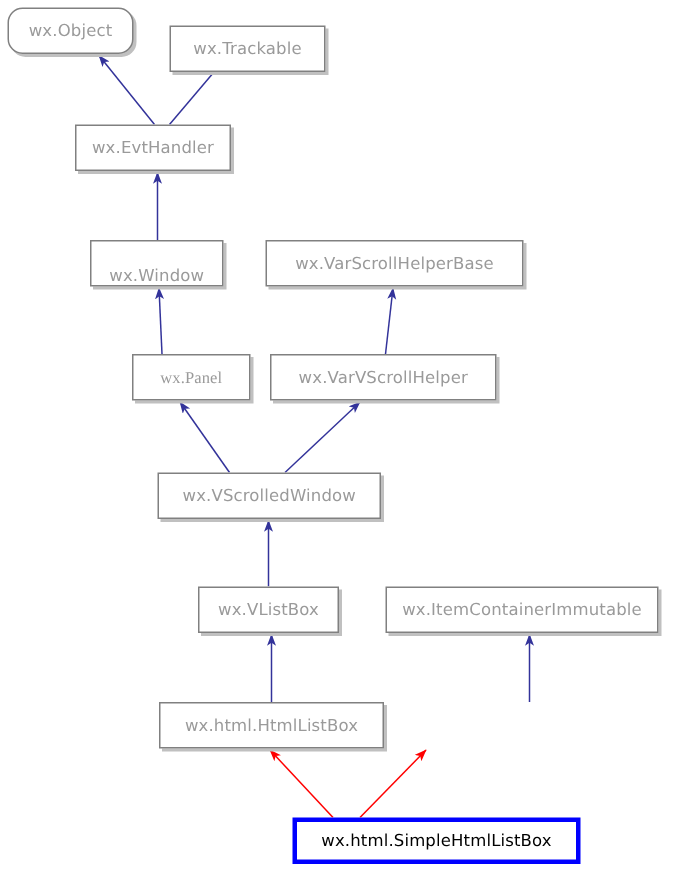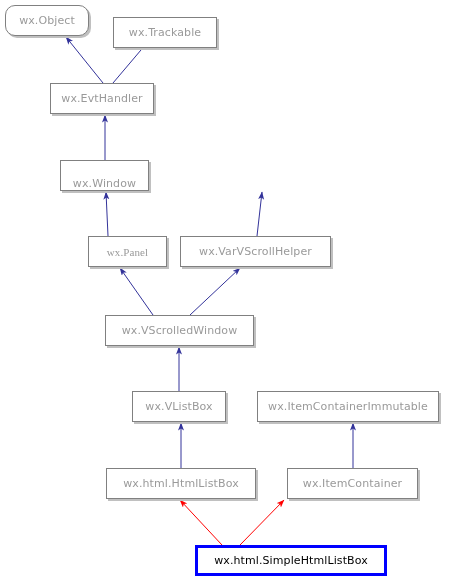--- a/index.html
+++ b/index.html
@@ -76,37 +76,37 @@
     </div>
     <div class="node" style="left: 113px; top: 5px; width: 104px; height: 31px; margin-top: 12px;">
       <span>wx.Trackable</span>
     </div>
     <div class="node" style="left: 50px; top: 83px; width: 104px; height: 31px;">
       <span>wx.EvtHandler</span>
     </div>
     <div class="node" style="left: 60px; top: 160px; width: 89px; height: 31px; align-items: flex-end;">
       <span>wx.Window</span>
     </div>
+    <div class="node" style="left: 177px; top: 160px; width: 172px; height: 31px;">
+      <span>wx.VarScrollHelperBase</span>
+    </div>
     <div class="node" style="left: 88px; top: 236px; width: 79px; height: 31px; font-family: Liberation Serif, serif;">
       <span>wx.Panel</span>
     </div>
     <div class="node" style="left: 180px; top: 236px; width: 151px; height: 31px;">
       <span>wx.VarVScrollHelper</span>
     </div>
     <div class="node" style="left: 105px; top: 315px; width: 149px; height: 31px;">
       <span>wx.VScrolledWindow</span>
     </div>
     <div class="node" style="left: 132px; top: 391px; width: 94px; height: 31px; justify-content: center;">
       <span>wx.VListBox</span>
     </div>
     <div class="node" style="left: 257px; top: 391px; width: 182px; height: 31px;">
       <span>wx.ItemContainerImmutable</span>
     </div>
     <div class="node" style="left: 106px; top: 468px; width: 150px; height: 31px;">
       <span>wx.html.HtmlListBox</span>
     </div>
-    <div class="node" style="left: 287px; top: 468px; width: 131px; height: 31px;">
-      <span>wx.ItemContainer</span>
-    </div>
     <div class="node highlight" style="left: 167px; top: 545px; width: 192px; height: 31px; margin-left: 28px;">
       <span>wx.html.SimpleHtmlListBox</span>
     </div>
   </div>
 
 </body></html>

